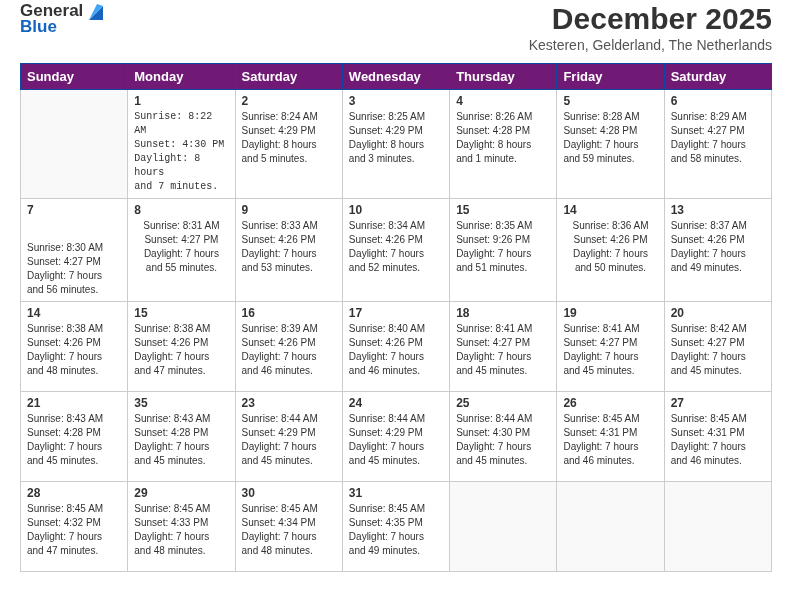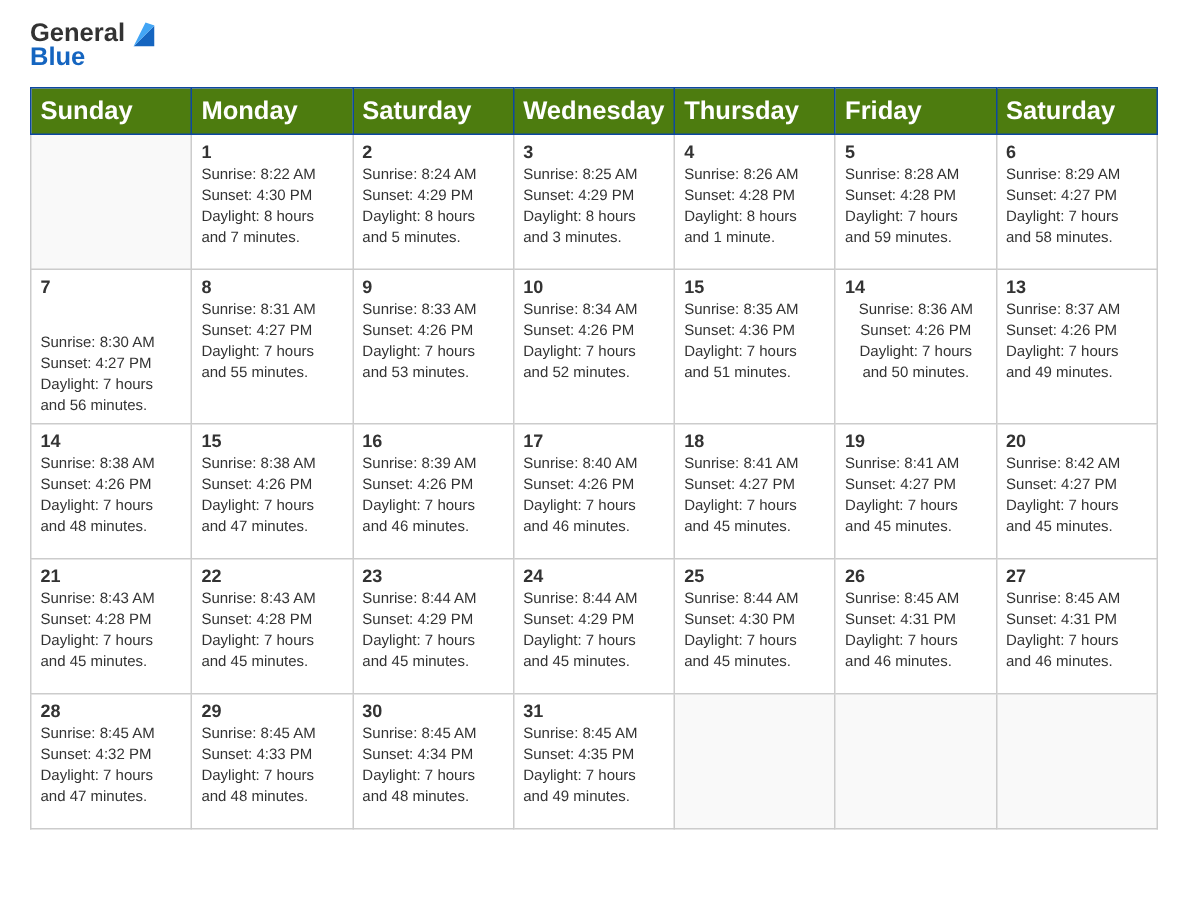--- a/index.html
+++ b/index.html
@@ -6,21 +6,21 @@
     body {
       width: 792px;
       height: 612px;
       font-family: Arial, sans-serif;
       background: #fff;
       overflow: hidden;
     }
     .page {
       width: 792px;
       height: 524px;
-      padding: 12px 20px;
+      padding: 1px 20px;
       display: flex;
       flex-direction: column;
     }
     .header {
       display: flex;
       justify-content: space-between;
       align-items: flex-start;
       margin-bottom: 10px;
     }
     .logo {
@@ -44,25 +44,25 @@
       color: #555;
     }
     .calendar {
       flex: 1;
       border: 1px solid #ccc;
       border-collapse: collapse;
       width: 100%;
       table-layout: fixed;
     }
     .calendar thead tr th {
-      background-color: #4d7c0f;
+      background-color: #701a75;
       color: #fff;
       text-align: left;
       padding: 5px 6px;
-      font-size: 17px;
+      font-size: 13px;
       font-weight: bold;
       border: 1px solid #0d47a1;
     }
     .calendar tbody tr td {
       vertical-align: top;
       padding: 4px 6px;
       border: 1px solid #ccc;
       font-size: 10px;
       color: #333;
       height: 90px;
@@ -94,40 +94,44 @@
     <div class="logo">
       <div class="logo-row">
         <span class="logo-general" style="font-size:17px;font-weight:bold;color:#333;">General</span>
         <svg width="18" height="18" viewBox="0 0 18 18" style="margin-left:2px;">
           <polygon points="4,18 18,4 18,18" fill="#1565c0"></polygon>
           <polygon points="4,18 12,2 18,4" fill="#42a5f5"></polygon>
         </svg>
       </div>
       <span class="logo-blue" style="font-size:17px;font-weight:bold;color:#1565c0;margin-top:-4px;">Blue</span>
     </div>
+    <div class="title-block">
+      <div class="main-title">December 2025</div>
+      <div class="subtitle">Kesteren, Gelderland, The Netherlands</div>
+    </div>
   </div>
 
   <table class="calendar">
     <thead>
       <tr>
       <th>Sunday</th>
           <th>Monday</th>
           <th>Saturday</th>
           <th>Wednesday</th>
           <th>Thursday</th>
           <th>Friday</th>
           <th>Saturday</th>
         </tr>
     </thead>
     <tbody id="calendar-body">
     <tr>
           <td class="empty-cell"></td>
           <td>
             <span class="day-number">1</span>
-            <div class="day-info" style="white-space: pre-line;">Sunrise: 8:22 AM
+            <div class="day-info" style="white-space: pre-line; font-family: Liberation Mono, monospace;">Sunrise: 8:22 AM
 Sunset: 4:30 PM
 Daylight: 8 hours
 and 7 minutes.</div>
           </td>
           <td>
             <span class="day-number">2</span>
             <div class="day-info" style="white-space: pre-line;">Sunrise: 8:24 AM
 Sunset: 4:29 PM
 Daylight: 8 hours
 and 5 minutes.</div>
@@ -164,21 +168,21 @@
         <tr>
           <td>
             <span class="day-number">7</span>
             <div class="day-info" style="white-space: pre-line; margin-top: 24px;">Sunrise: 8:30 AM
 Sunset: 4:27 PM
 Daylight: 7 hours
 and 56 minutes.</div>
           </td>
           <td>
             <span class="day-number">8</span>
-            <div class="day-info" style="white-space: pre-line;">Sunrise: 8:31 AM
+            <div class="day-info" style="white-space: pre-line; text-align: center;">Sunrise: 8:31 AM
 Sunset: 4:27 PM
 Daylight: 7 hours
 and 55 minutes.</div>
           </td>
           <td>
             <span class="day-number">9</span>
             <div class="day-info" style="white-space: pre-line;">Sunrise: 8:33 AM
 Sunset: 4:26 PM
 Daylight: 7 hours
 and 53 minutes.</div>
@@ -186,21 +190,21 @@
           <td>
             <span class="day-number">10</span>
             <div class="day-info" style="white-space: pre-line;">Sunrise: 8:34 AM
 Sunset: 4:26 PM
 Daylight: 7 hours
 and 52 minutes.</div>
           </td>
           <td>
             <span class="day-number">15</span>
             <div class="day-info" style="white-space: pre-line;">Sunrise: 8:35 AM
-Sunset: 4:36 PM
+Sunset: 9:26 PM
 Daylight: 7 hours
 and 51 minutes.</div>
           </td>
           <td>
             <span class="day-number">14</span>
             <div class="day-info" style="white-space: pre-line; text-align: center;">Sunrise: 8:36 AM
 Sunset: 4:26 PM
 Daylight: 7 hours
 and 50 minutes.</div>
           </td>
@@ -265,21 +269,21 @@
         </tr>
         <tr>
           <td>
             <span class="day-number">21</span>
             <div class="day-info" style="white-space: pre-line;">Sunrise: 8:43 AM
 Sunset: 4:28 PM
 Daylight: 7 hours
 and 45 minutes.</div>
           </td>
           <td>
-            <span class="day-number">22</span>
+            <span class="day-number">35</span>
             <div class="day-info" style="white-space: pre-line;">Sunrise: 8:43 AM
 Sunset: 4:28 PM
 Daylight: 7 hours
 and 45 minutes.</div>
           </td>
           <td>
             <span class="day-number">23</span>
             <div class="day-info" style="white-space: pre-line;">Sunrise: 8:44 AM
 Sunset: 4:29 PM
 Daylight: 7 hours

